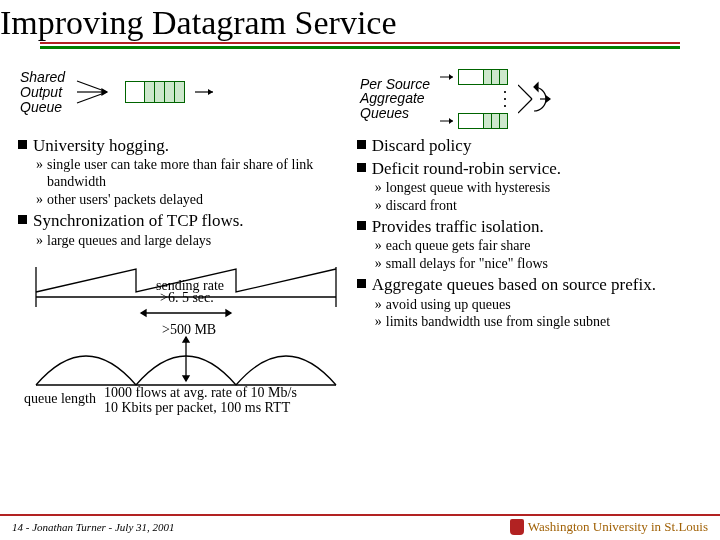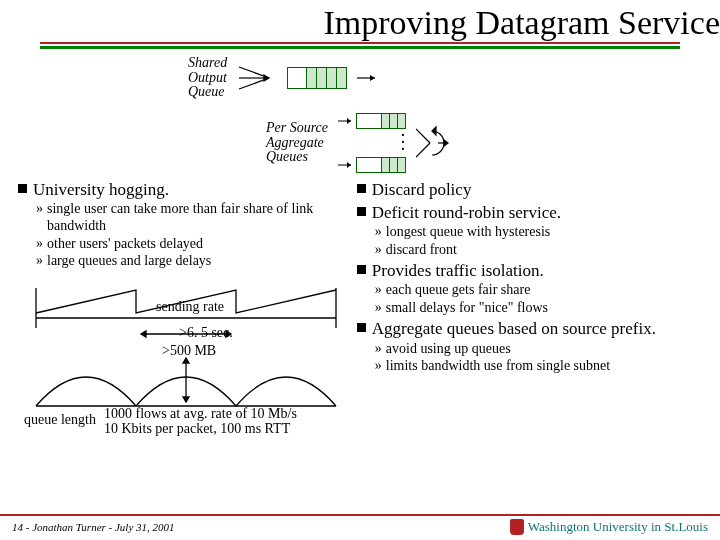--- a/index.html
+++ b/index.html
@@ -4,41 +4,40 @@
 <style>
   * { margin: 0; padding: 0; box-sizing: border-box; }
   body {
     width: 720px; height: 540px;
     font-family: "Comic Sans MS", "Chalkboard", cursive;
     background: #fff;
     position: relative;
     overflow: hidden;
   }
   .title {
-    text-align: right;
+    text-align: left;
     font-size: 34px;
     color: #000;
     padding: 4px 0 0 0;
   }
   .title-underline {
     height: 6px;
     margin: 0 40px 6px 40px;
     position: relative;
   }
   .title-underline .bar1 { position:absolute; left:0; right:0; top:0; height:2px; background:#b22222; }
   .title-underline .bar2 { position:absolute; left:0; right:0; top:4px; height:3px; background:#008000; }
 
   .diagram-row {
     display: flex;
     padding: 2px 24px 4px 20px;
-    font-family: Liberation Serif, serif;
+    font-family: Liberation Sans, sans-serif;
     font-style: italic;
     font-size: 14px;
     align-items: center;
-    flex-direction: column;
   }
   .diagram-left { width: 340px; display:flex; align-items:center; gap:10px; }
   .diagram-right { flex:1; display:flex; align-items:center; gap:10px;margin-top:13px; }
 
   .queue-box {
     width: 60px; height: 22px;
     border: 1.5px solid #006400;
     display: inline-block;
     position: relative;
     background:#fff;
@@ -83,21 +82,21 @@
     justify-content:space-between;
     padding: 2px 12px 0 12px;
     font-family: "Times New Roman", serif;
     font-size: 11px;
     font-style: italic;
   }
   .wustl {
     font-style: normal;
     font-family: Georgia, "Times New Roman", serif;
     font-size: 13px;
-    color: #0f766e;
+    color: #a16207;
     display:flex; align-items:center; gap:4px;
   }
   .wustl .shield {
     width:14px; height:16px; background:#b22222; border-radius:2px 2px 4px 4px;
   }
 </style>
 </head>
 <body>
 
 <div class="title">Improving Datagram Service</div>
@@ -186,20 +185,24 @@
         <span class="txt">University hogging.</span>
       </div>
     <div class="sub">
         <span class="raquo">»</span>
         <span>single user can take more than fair share of link bandwidth</span>
       </div>
     <div class="sub">
         <span class="raquo">»</span>
         <span>other users' packets delayed</span>
       </div>
+    <div class="bullet-main">
+        <span class="sq"></span>
+        <span class="txt">Synchronization of TCP flows.</span>
+      </div>
     <div class="sub">
         <span class="raquo">»</span>
         <span>large queues and large delays</span>
       </div>
 
     <div class="chart-area">
       <svg viewBox="0 0 320 140" width="320" height="140">
         <g stroke="#000" stroke-width="1.3" fill="none">
 
           <line x1="10" y1="10" x2="10" y2="50"></line>
@@ -215,21 +218,21 @@
           <path d="M10 128 Q60 70 110 128"></path>
           <path d="M110 128 Q160 70 210 128"></path>
           <path d="M210 128 Q260 70 310 128"></path>
 
           <line x1="160" y1="80" x2="160" y2="124"></line>
           <polygon points="160,80 157,85 163,85" fill="#000"></polygon>
           <polygon points="160,124 157,119 163,119" fill="#000"></polygon>
         </g>
       </svg>
       <div style="position:absolute; left:130px; top:20px;">sending rate</div>
-      <div style="position:absolute; left:134px; top:46px;margin-left:19px;">&gt;6. 5 sec.</div>
+      <div style="position:absolute; left:134px; top:32px;">&gt;6. 5 sec.</div>
       <div style="position:absolute; left:136px; top:64px;">&gt;500 MB</div>
       <div style="position:absolute; left:-2px; top:96px;margin-top:37px;">queue length</div>
       <div style="position:absolute; left:78px; top:128px; text-align:left; width:200px; line-height:1.1;">
         <div>1000 flows at avg. rate of 10 Mb/s</div>
         <div>10 Kbits per packet, 100 ms RTT</div>
       </div>
     </div>
   </div>
 
   <div class="col right">

